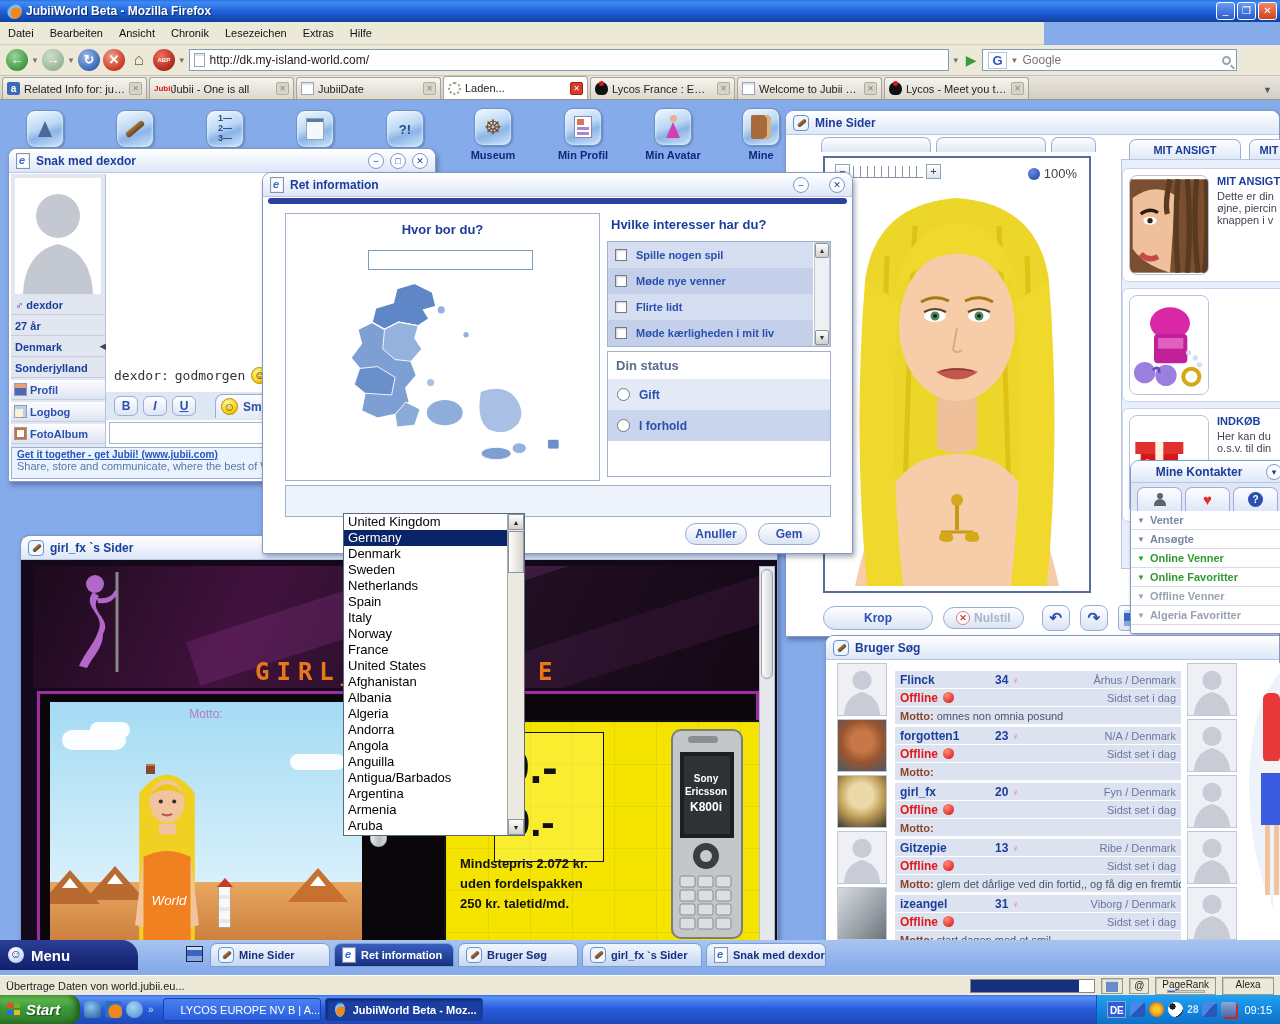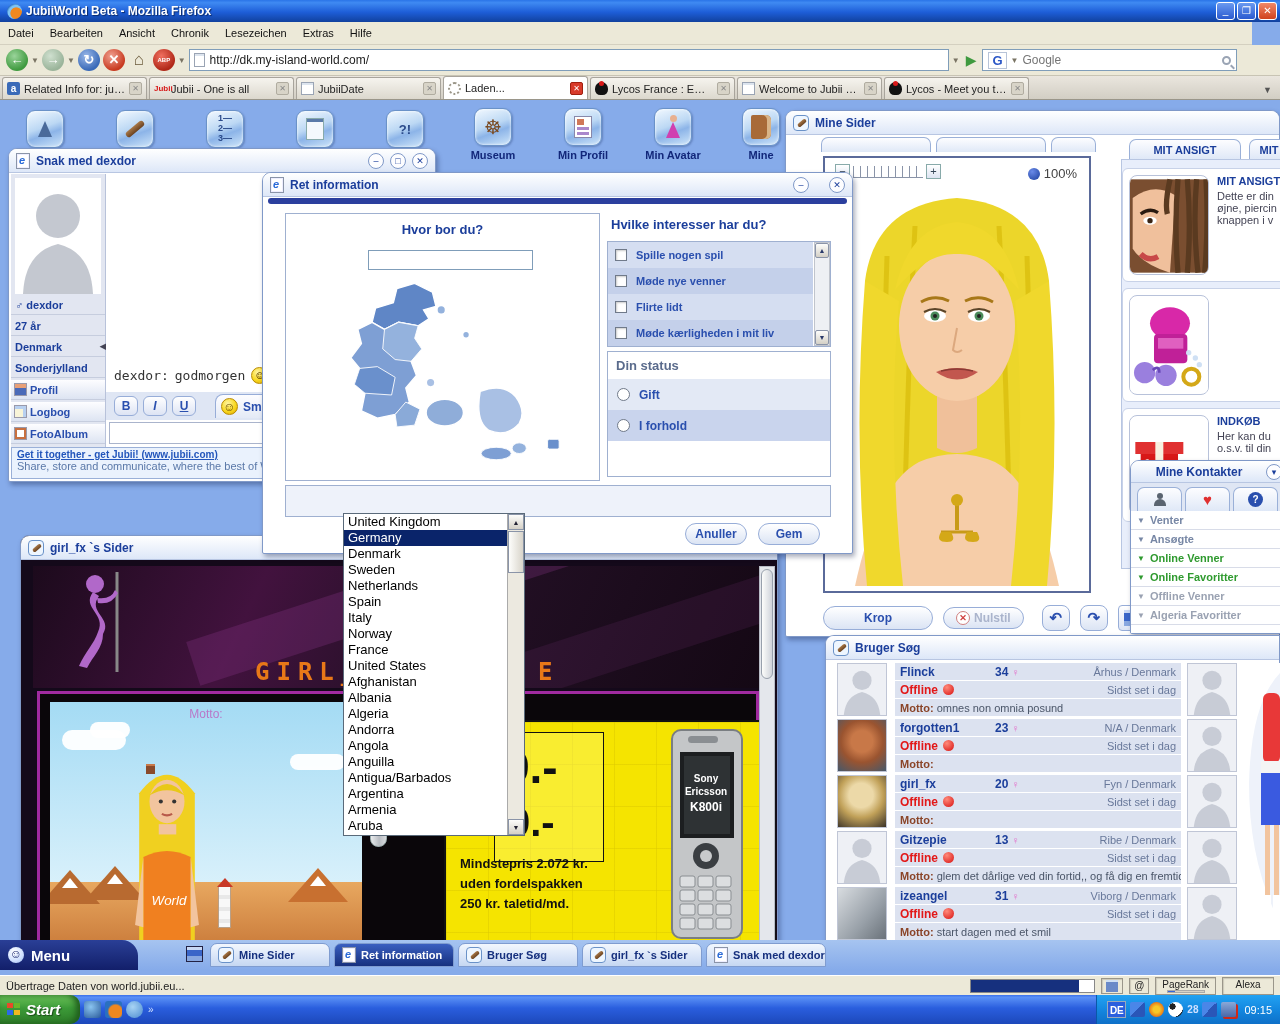--- a/index.html
+++ b/index.html
@@ -10,21 +10,21 @@
   
   #titlebar { position:absolute; left:0; top:0; width:1280px; height:22px;
     background:linear-gradient(180deg,#2a74e8 0%,#3f8af2 12%,#1e5ed8 55%,#11419e 100%);
     display:flex; align-items:center; padding:0 3px; }
   .ff-ico { width:15px; height:15px; border-radius:50%;
     background:radial-gradient(circle at 62% 62%, #f08820 0 42%, #7ec3f4 48% 60%, #2a70c0 75%); margin:0 4px; }
   #win-title { color:#fff; font-weight:bold; font-size:12px; text-shadow:1px 1px 1px #0a2a6a; flex:1; }
   .cap-btn { width:19px; height:18px; margin-left:2px; border:1px solid #fff; border-radius:3px;
     background:linear-gradient(#6a9af0,#2a5ad0); color:#fff; font-size:10px; line-height:16px; text-align:center; }
   .cap-btn.close { background:linear-gradient(#f08868,#d0421e); }
-  #menubar { position:absolute; left:0; top:22px; width:1252px; height:23px; background:#ece9d8;
+  #menubar { position:absolute; left:0; top:22px; width:1044px; height:23px; background:#ece9d8;
     border-bottom:1px solid #d4d0c0; display:flex; align-items:center; font-size:11px; color:#111; }
   .menu-item { padding:3px 8px; }
   #navbar { position:absolute; left:0; top:45px; width:1280px; height:31px; background:#ece9d8;
     border-bottom:1px solid #c8c4b4; display:flex; align-items:center; padding:0 6px; gap:3px; }
   .nav-circle { width:22px; height:22px; border-radius:50%; text-align:center; line-height:21px;
     font-size:13px; color:#fff; font-weight:bold; }
   .b-back { background:radial-gradient(circle at 38% 32%,#9ad49a,#3f9a3f 70%); }
   .b-fwd  { background:radial-gradient(circle at 38% 32%,#cfe0cf,#9ab49a 70%); }
   .b-rel  { background:radial-gradient(circle at 38% 32%,#9ab8e8,#3a6ab8 70%); }
   .b-stop { background:radial-gradient(circle at 38% 32%,#f0a090,#c83a20 70%); }
@@ -186,21 +186,21 @@
   .kt-pending { color:#7787a5; } .kt-online { color:#2f9a2f; } .kt-offline { color:#9aa2b2; }
   .heart { color:#e03030; font-size:15px; }
   .qmark { width:15px; height:15px; border-radius:50%; background:#2a4fae; color:#fff; font-size:10px; font-weight:bold; text-align:center; line-height:15px; }
   .bust { width:13px; height:13px; position:relative; }
   .bust:before { content:""; position:absolute; left:4px; top:0; width:6px; height:6px; border-radius:50%; background:#5a6470; }
   .bust:after { content:""; position:absolute; left:1px; top:6px; width:12px; height:7px; border-radius:6px 6px 0 0; background:#5a6470; }
 
   
   .bs-row { position:absolute; left:3px; height:55px; }
   .bs-photo { position:absolute; left:0; top:0; width:50px; height:53px; border:1px solid #c0c6d6; }
-  .bs-info { position:absolute; left:58px; top:0; width:286px; }
+  .bs-info { position:absolute; left:58px; top:8px; width:286px; }
   .bs-bar { height:17px; background:#dce2f0; margin-bottom:1px; display:flex; align-items:center; padding:0 5px; font-size:11px; }
   .bs-name { font-weight:bold; color:#1b3e9b; font-size:12px; width:95px; }
   .bs-age { font-weight:bold; color:#1b3e9b; font-size:12px; }
   .bs-gender { color:#e36bc9; font-weight:bold; margin-left:3px; }
   .bs-loc { margin-left:auto; color:#68789a; }
   .bs-off { color:#e21818; font-weight:bold; font-size:12px; }
   .bs-dot { width:11px; height:11px; border-radius:50%; background:radial-gradient(circle at 35% 30%,#ff8a7a,#d81010); margin-left:5px; }
   .bs-seen { margin-left:auto; color:#68789a; }
   .bs-motto b { color:#8a4428; }
   .bs-motto { color:#4a5568; white-space:nowrap; overflow:hidden; }
@@ -1071,20 +1071,30 @@
           <i style="background:#6ab82a"></i>
           <i style="background:#2a6ae8"></i>
           <i style="background:#f0b820"></i>
       </span>
       <span>Start</span>
     </div>
     <span class="ql-ico" style="background:radial-gradient(circle at 40% 35%,#8ac4f0,#2a5a9a)"></span>
     <span class="ql-ico" style="background:radial-gradient(circle at 62% 62%,#f08820 0 42%,#2a70c0 55%)"></span>
     <span class="ql-ico" style="background:radial-gradient(circle at 40% 35%,#a8d4f4,#4a8ad0);border-radius:50%"></span>
     <span class="chev">»</span>
+    <div id="win-tasks" style="display:flex">
+        <div class="wtask">
+          <span class="ff-ico"></span>
+          <span>LYCOS EUROPE NV B | A...</span>
+        </div>
+        <div class="wtask active">
+          <span class="ff-ico"></span>
+          <span>JubiiWorld Beta - Moz...</span>
+        </div>
+      </div>
     <div id="tray">
       <span id="lang-ind">DE</span>
       <span class="tray-ico" style="background:linear-gradient(135deg,#4a86e8 50%,#2a56b8 50%)"></span>
       <span class="tray-ico" style="background:radial-gradient(circle,#f8c828 30%,#e87818 70%);border-radius:50%"></span>
       <span class="tray-ico" style="background:radial-gradient(circle at 30% 30%,#222 20%,#fff 22% 70%,#222 72%);border-radius:50%"></span>
       <span style="color:#cfe0ff;font-size:10px;font-weight:bold">28</span>
       <span class="tray-ico" style="background:linear-gradient(135deg,#4a86e8 50%,#2a56b8 50%)"></span>
       <span class="tray-ico" style="background:linear-gradient(#8aa8d8,#4a68a8);box-shadow:2px 2px 0 #d02818"></span>
       <span id="clock">09:15</span>
     </div>

